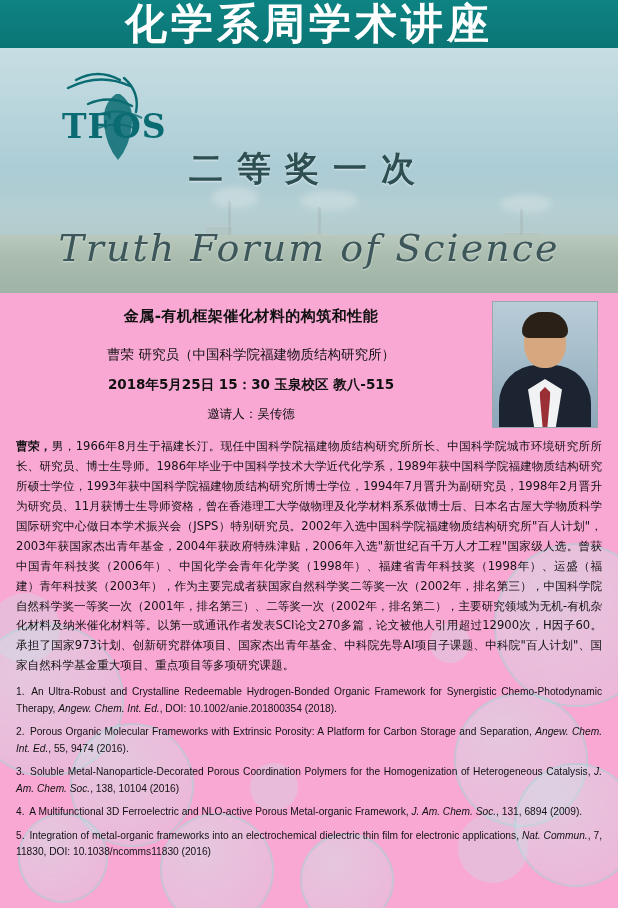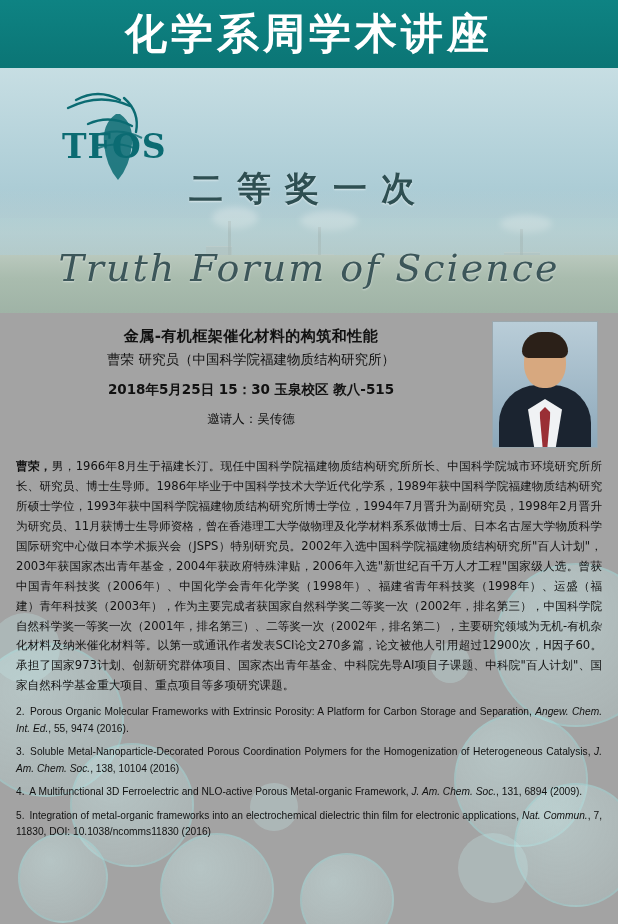--- a/index.html
+++ b/index.html
@@ -17,21 +17,21 @@
     position: relative;
     width: 618px;
     height: 924px;
     background: #ffffff;
     overflow: hidden;
   }
 
   
   .banner {
     position: relative;
-    height: 68px;
+    height: 48px;
     background: #0d7f7f;
     background: linear-gradient(180deg, #0e8383 0%, #0b7575 100%);
     display: flex;
     align-items: center;
     justify-content: center;
     overflow: hidden;
   }
   .banner-title {
     color: #ffffff;
     font-size: 42px;
@@ -122,21 +122,21 @@
     font-family: "DejaVu Serif", serif;
     font-style: italic;
     letter-spacing: 2px;
     text-shadow: 0 1px 2px rgba(255,255,255,0.5);
   }
 
   
   .body-wrap {
     position: relative;
     height: 615px;
-    background: #a3a3a3;
+    background: #f9a8d4;
     overflow: hidden;
   }
   
   .bubble {
     position: absolute;
     border-radius: 50%;
     border: 2px solid rgba(150, 205, 205, 0.40);
     background: radial-gradient(circle at 35% 30%, rgba(205,237,237,0.45), rgba(190,230,230,0.18));
     pointer-events: none;
   }
@@ -161,21 +161,21 @@
     font-size: 15px;
     font-weight: bold;
     color: #111111;
     text-align: center;
     padding-right: 120px;
     padding-left: 4px;
     letter-spacing: 0.5px;
     font-family: "DejaVu Sans", sans-serif;
   }
   .talk-speaker {
-    margin-top: 5px;
+    margin-top: 20px;
     font-size: 13.5px;
     color: #111111;
     text-align: center;
     padding-right: 120px;
     padding-left: 4px;
     font-family: "DejaVu Sans", sans-serif;
   }
   .talk-when {
     margin-top: 12px;
     font-size: 13.5px;
@@ -373,20 +373,21 @@
         <div class="talk-speaker">曹荣 研究员（中国科学院福建物质结构研究所）</div>
         <div class="talk-when">2018年5月25日 15：30    玉泉校区 教八-515</div>
         <div class="talk-host">邀请人：吴传德</div>
       </div>
 
       <div class="bio">
         <b>曹荣，</b><span>男，1966年8月生于福建长汀。现任中国科学院福建物质结构研究所所长、中国科学院城市环境研究所所长、研究员、博士生导师。1986年毕业于中国科学技术大学近代化学系，1989年获中国科学院福建物质结构研究所硕士学位，1993年获中国科学院福建物质结构研究所博士学位，1994年7月晋升为副研究员，1998年2月晋升为研究员、11月获博士生导师资格，曾在香港理工大学做物理及化学材料系系做博士后、日本名古屋大学物质科学国际研究中心做日本学术振兴会（JSPS）特别研究员。2002年入选中国科学院福建物质结构研究所"百人计划"，2003年获国家杰出青年基金，2004年获政府特殊津贴，2006年入选"新世纪百千万人才工程"国家级人选。曾获中国青年科技奖（2006年）、中国化学会青年化学奖（1998年）、福建省青年科技奖（1998年）、运盛（福建）青年科技奖（2003年），作为主要完成者获国家自然科学奖二等奖一次（2002年，排名第三），中国科学院自然科学奖一等奖一次（2001年，排名第三）、二等奖一次（2002年，排名第二），主要研究领域为无机-有机杂化材料及纳米催化材料等。以第一或通讯作者发表SCI论文270多篇，论文被他人引用超过12900次，H因子60。承担了国家973计划、创新研究群体项目、国家杰出青年基金、中科院先导AI项目子课题、中科院"百人计划"、国家自然科学基金重大项目、重点项目等多项研究课题。</span>
       </div>
 
       <ul class="pub-list" id="pub-list">
+          <li class="pub-item"><span class="num">1. </span><span>An Ultra-Robust and Crystalline Redeemable Hydrogen-Bonded Organic Framework for Synergistic Chemo-Photodynamic Therapy, </span><i>Angew. Chem. Int. Ed.</i><span>, DOI: 10.1002/anie.201800354 (2018).</span></li>
           <li class="pub-item"><span class="num">2. </span><span>Porous Organic Molecular Frameworks with Extrinsic Porosity: A Platform for Carbon Storage and Separation, </span><i>Angew. Chem. Int. Ed.</i><span>, </span><b>55</b><span>, 9474 (2016).</span></li>
           <li class="pub-item"><span class="num">3. </span><span>Soluble Metal-Nanoparticle-Decorated Porous Coordination Polymers for the Homogenization of Heterogeneous Catalysis, </span><i>J. Am. Chem. Soc.</i><span>, </span><b>138</b><span>, 10104 (2016)</span></li>
           <li class="pub-item"><span class="num">4. </span><span>A Multifunctional 3D Ferroelectric and NLO-active Porous Metal-organic Framework, </span><i>J. Am. Chem. Soc.</i><span>, </span><b>131</b><span>, 6894 (2009).</span></li>
           <li class="pub-item"><span class="num">5. </span><span>Integration of metal-organic frameworks into an electrochemical dielectric thin film for electronic applications, </span><i>Nat. Commun.</i><span>, </span><b>7</b><span>, 11830, DOI: 10.1038/ncomms11830 (2016)</span></li>
         </ul>
 
     </div>
   </div>
 </div>
 

